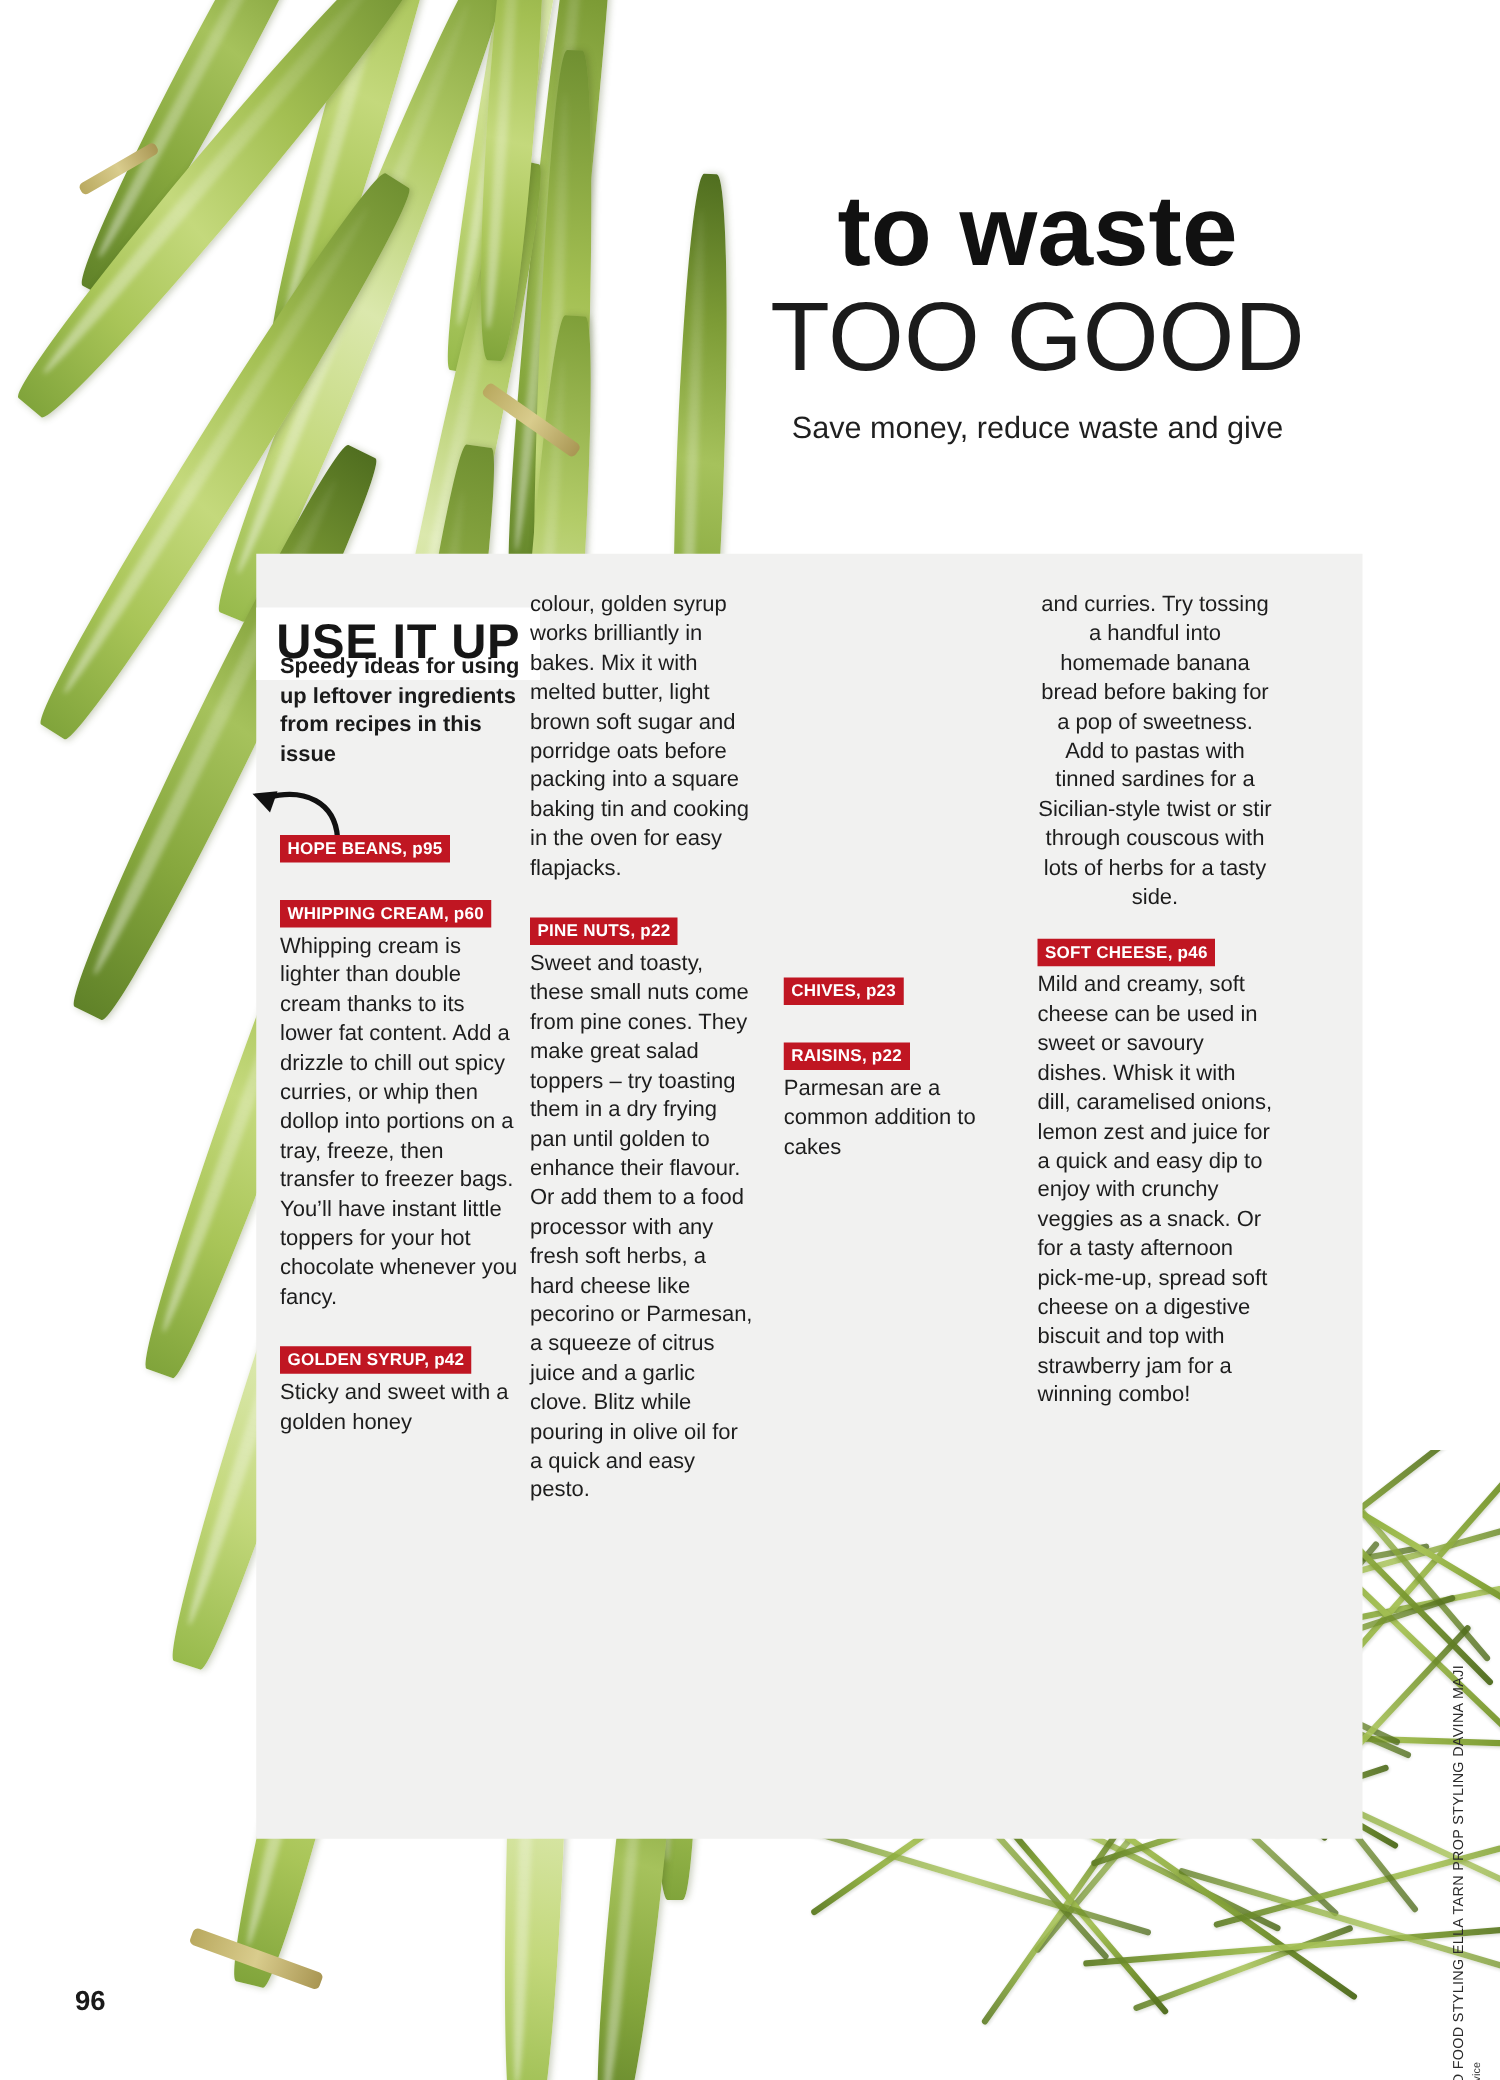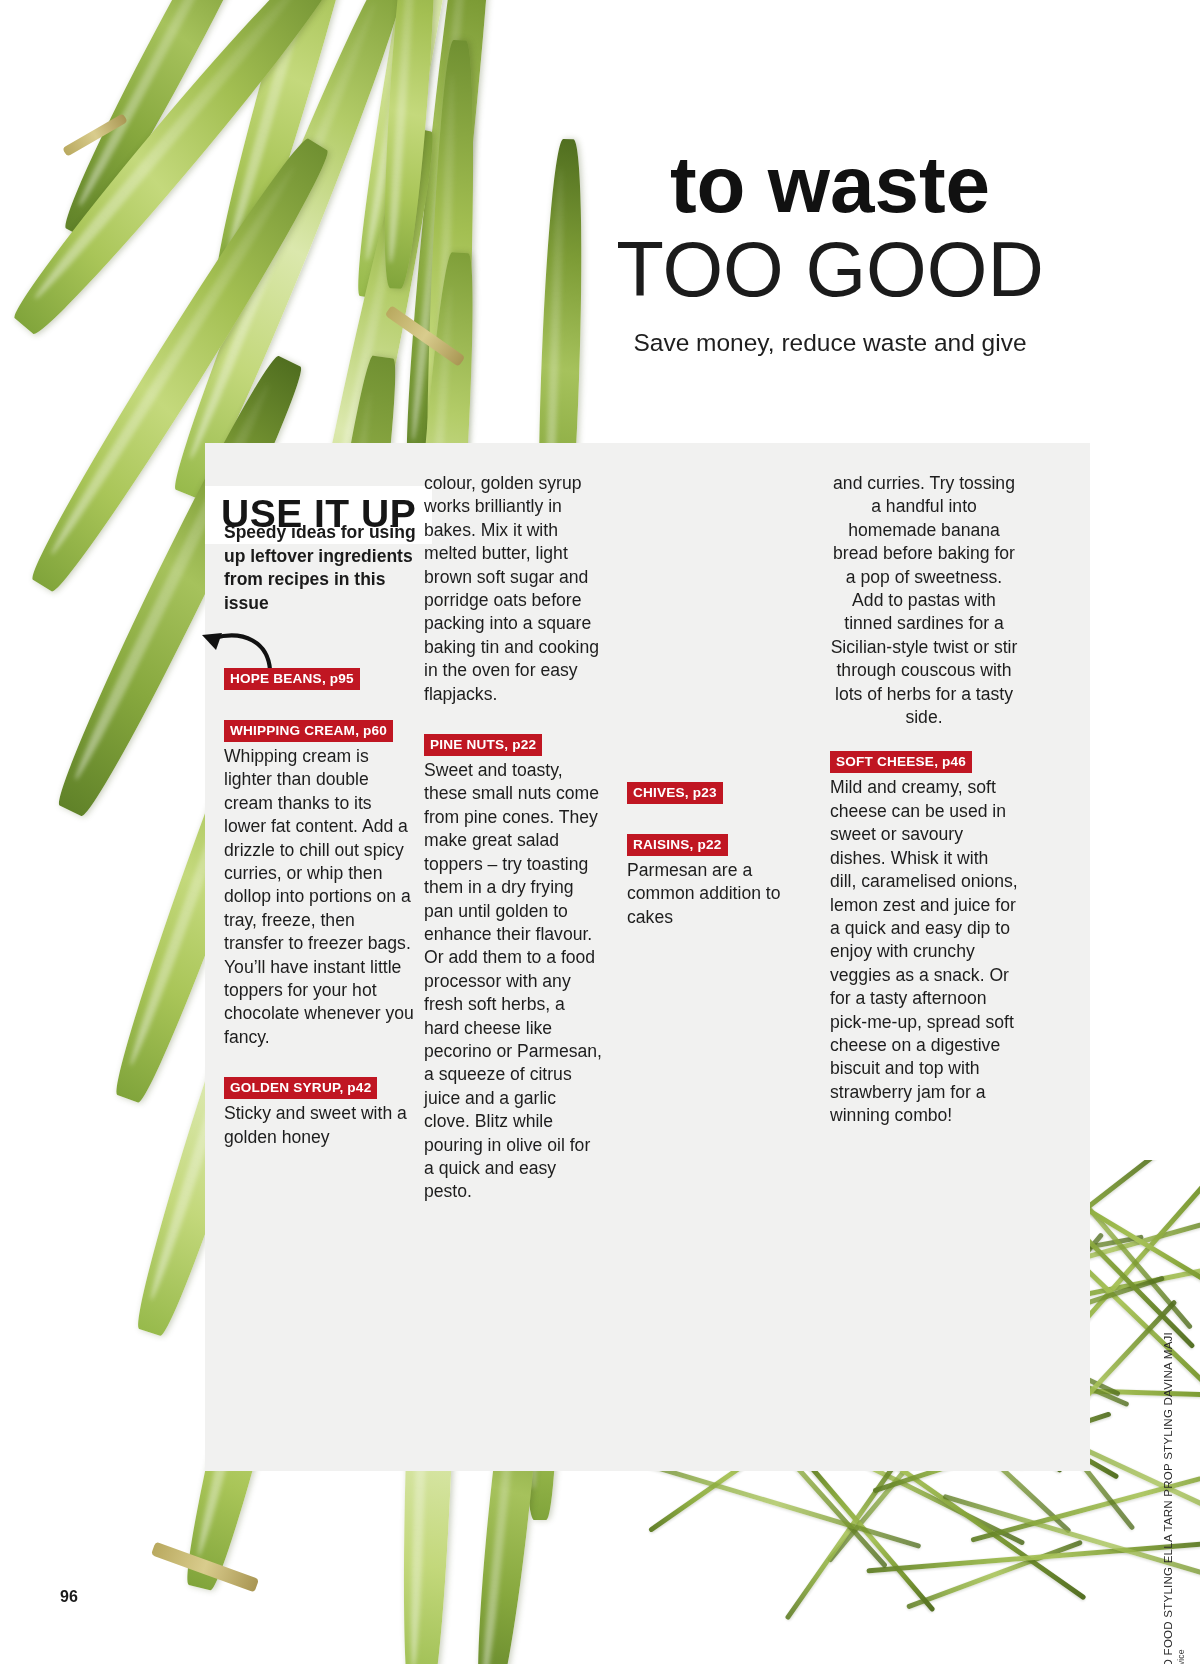--- a/index.html
+++ b/index.html
@@ -155,21 +155,21 @@
     transform-origin: right center;
     position:absolute; right:0; top:0;
     white-space:nowrap;
   }
   .cred-line1 { font-size:11.5px; color:#2a2a2a; letter-spacing:.25px; }
   .cred-line2 { font-size:8.6px; color:#3a3a3a; margin-top:2px; letter-spacing:.1px; }
 
   
   #folio {
     position:absolute; left:60px; top:1588px;
-    font-size:16px; font-weight:700; color:#1a1a1a;
+    font-size:22px; font-weight:700; color:#1a1a1a;
   }
 </style>
 </head>
 <body>
 
 <div id="page">
 
   <div id="beans-photo">
       <div class="bean dark" style="left: -40px; top: 20px; width: 430px; height: 46px; transform: rotate(-62deg);"></div>
       <div class="bean" style="left: 40px; top: 10px; width: 520px; height: 50px; transform: rotate(-74deg);"></div>

